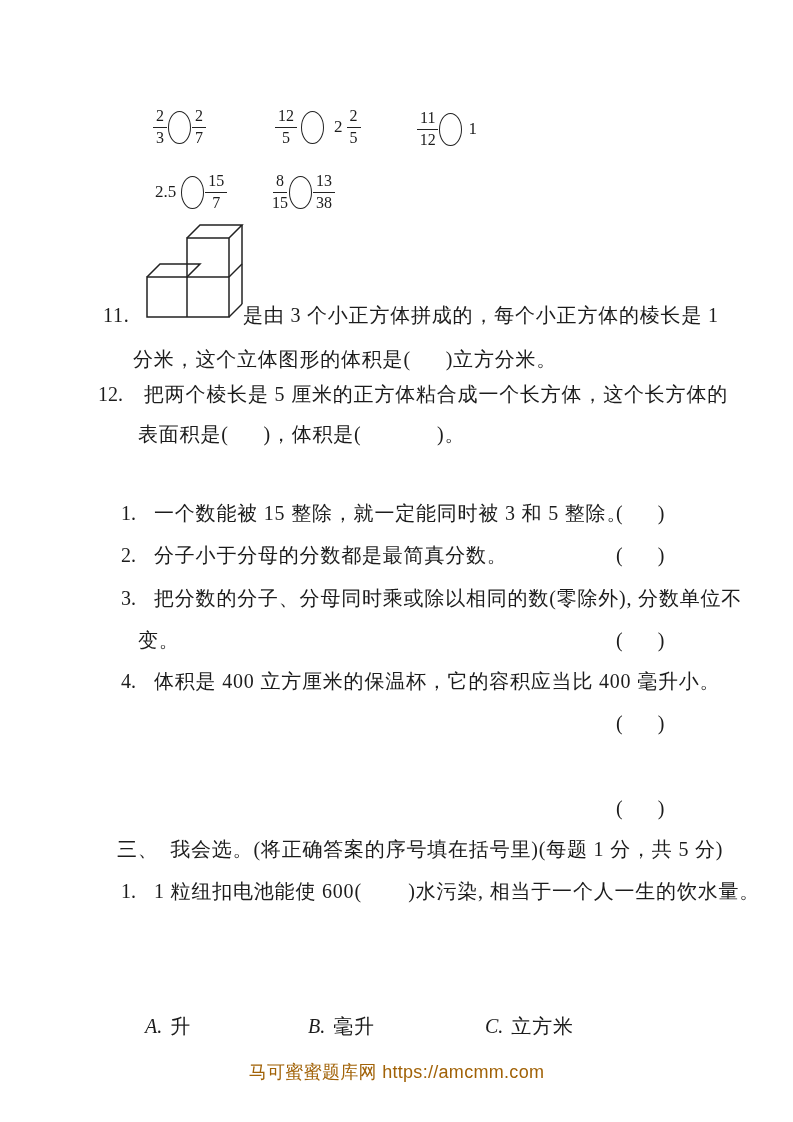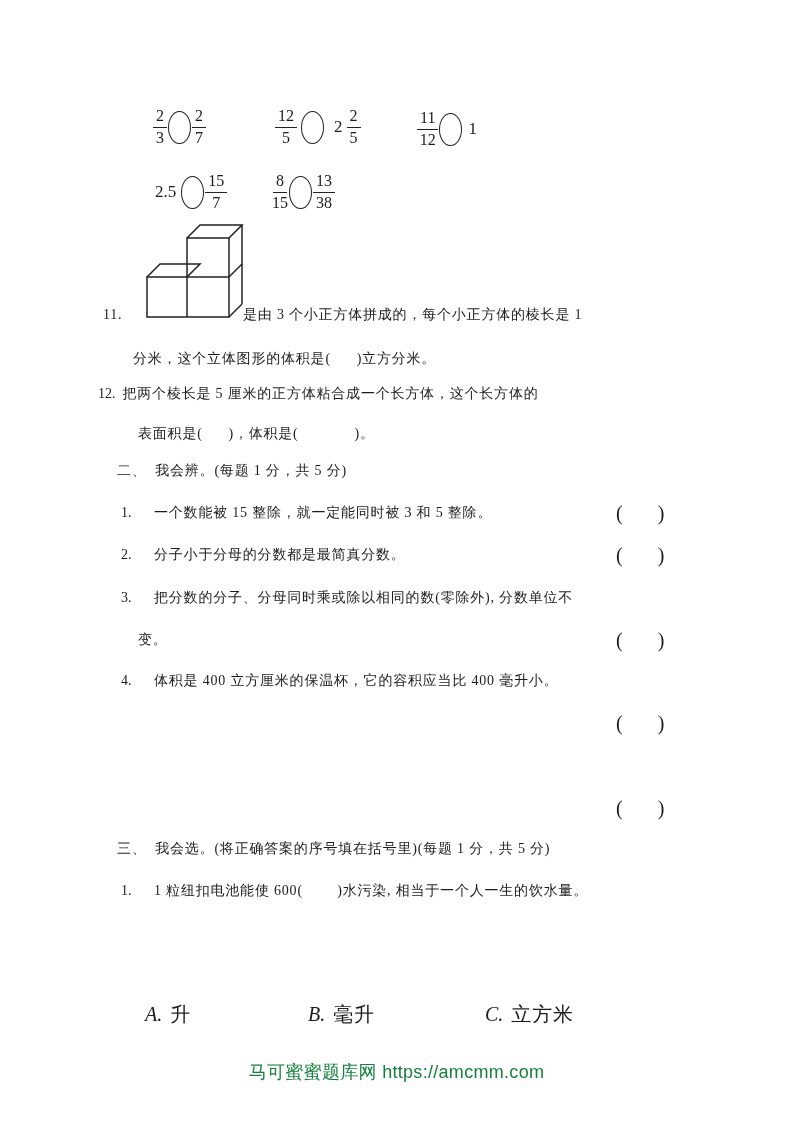--- a/index.html
+++ b/index.html
@@ -4,44 +4,44 @@
 <style>
   * { margin:0; padding:0; box-sizing:border-box; }
   html,body { background:#ffffff; }
   .page {
     position:relative; width:793px; height:1122px; background:#ffffff;
     font-family:"Liberation Serif","DejaVu Serif",serif;
     color:#1c1c1c; overflow:hidden; margin:0 auto;
   }
   .abs { position:absolute; }
   .line {
-    font-size:14px; line-height:26px; letter-spacing:0.8px; white-space:nowrap;
+    font-size:20px; line-height:26px; letter-spacing:0.8px; white-space:nowrap;
   }
   .qnum-wide { display:inline-block; min-width:33px; letter-spacing:0; }
-  .qnum-tight { margin-right:7px; letter-spacing:0; }
+  .qnum-tight { margin-right:21px; letter-spacing:0; }
   .bracket { font-size:20px; line-height:26px; letter-spacing:0; white-space:pre; }
   
   .cmp { position:absolute; display:flex; align-items:center; height:48px; font-size:17px; }
   .frac { display:inline-flex; flex-direction:column; align-items:center; font-size:16px; line-height:1.15; }
   .frac .fn { padding:0 3px 1px 3px; border-bottom:1.4px solid #222; }
   .frac .fd { padding-top:1px; }
   .circ {
     width:23px; height:33px; border:1.4px solid #222; border-radius:50%;
     flex:0 0 auto; margin:0 1px; background:transparent;
   }
   .scal { font-size:17px; white-space:nowrap; }
   .mleft { margin-left:5px; } .mright { margin-right:4px;text-align:right; } .mboth { margin:0 4px 0 6px; }
   .cube-svg { position:absolute; left:145px; top:221px; }
   .cube-svg path, .cube-svg polyline { fill:none; stroke:#222; stroke-width:1.5; stroke-linejoin:miter; }
-  .opt { position:absolute; font-size:20px; line-height:26px; white-space:nowrap; letter-spacing:0.8px; }
+  .opt { position:absolute; font-size:20px; line-height:26px; white-space:nowrap; letter-spacing:0.8px;margin-top:12px; }
   .opt .okey { font-style:italic; margin-right:8px; letter-spacing:0; }
   .footer {
     position:absolute; left:0; top:1060px; width:793px; text-align:center;
     font-family:"Liberation Sans","DejaVu Sans",sans-serif;
-    font-size:18px; color:#15803d; letter-spacing:0.3px;
+    font-size:18px; color:#a16207; letter-spacing:0.3px;
   }
 </style>
 </head>
 <body>
 
 <div class="page">
 
   <div class="cmp" style="left:153px;top:103px">
     <span class="frac">
       <span class="fn">2</span>
@@ -110,21 +110,20 @@
 
   <div class="abs line" style="left:103px;top:302px">11.</div>
   <div class="abs line" style="left:243px;top:302px">是由 3 个小正方体拼成的，每个小正方体的棱长是 1</div>
   <div class="abs line" style="left:133px;top:346px">分米，这个立体图形的体积是(&nbsp;&nbsp;&nbsp;&nbsp;&nbsp;&nbsp;)立方分米。</div>
 
   <div class="abs line" style="left:98px;top:381px">
     <span class="qnum-tight">12.</span><span>把两个棱长是 5 厘米的正方体粘合成一个长方体，这个长方体的</span>
   </div>
   <div class="abs line" style="left:138px;top:421px">表面积是(&nbsp;&nbsp;&nbsp;&nbsp;&nbsp;&nbsp;)，体积是(&nbsp;&nbsp;&nbsp;&nbsp;&nbsp;&nbsp;&nbsp;&nbsp;&nbsp;&nbsp;&nbsp;&nbsp;&nbsp;)。</div>
 
-  <div class="abs line" style="left:117px;top:458px">二、&nbsp;&nbsp;我会辨。(每题 1 分，共 5 分)</div>
 
   <div class="abs line" style="left:121px;top:500px">
     <span class="qnum-wide">1.</span><span>一个数能被 15 整除，就一定能同时被 3 和 5 整除。</span>
   </div>
   <div class="abs bracket" style="left:616px;top:500px">(&nbsp;&nbsp;&nbsp;&nbsp;&nbsp;&nbsp;&nbsp;)</div>
 
   <div class="abs line" style="left:121px;top:542px">
     <span class="qnum-wide">2.</span><span>分子小于分母的分数都是最简真分数。</span>
   </div>
   <div class="abs bracket" style="left:616px;top:542px">(&nbsp;&nbsp;&nbsp;&nbsp;&nbsp;&nbsp;&nbsp;)</div>

